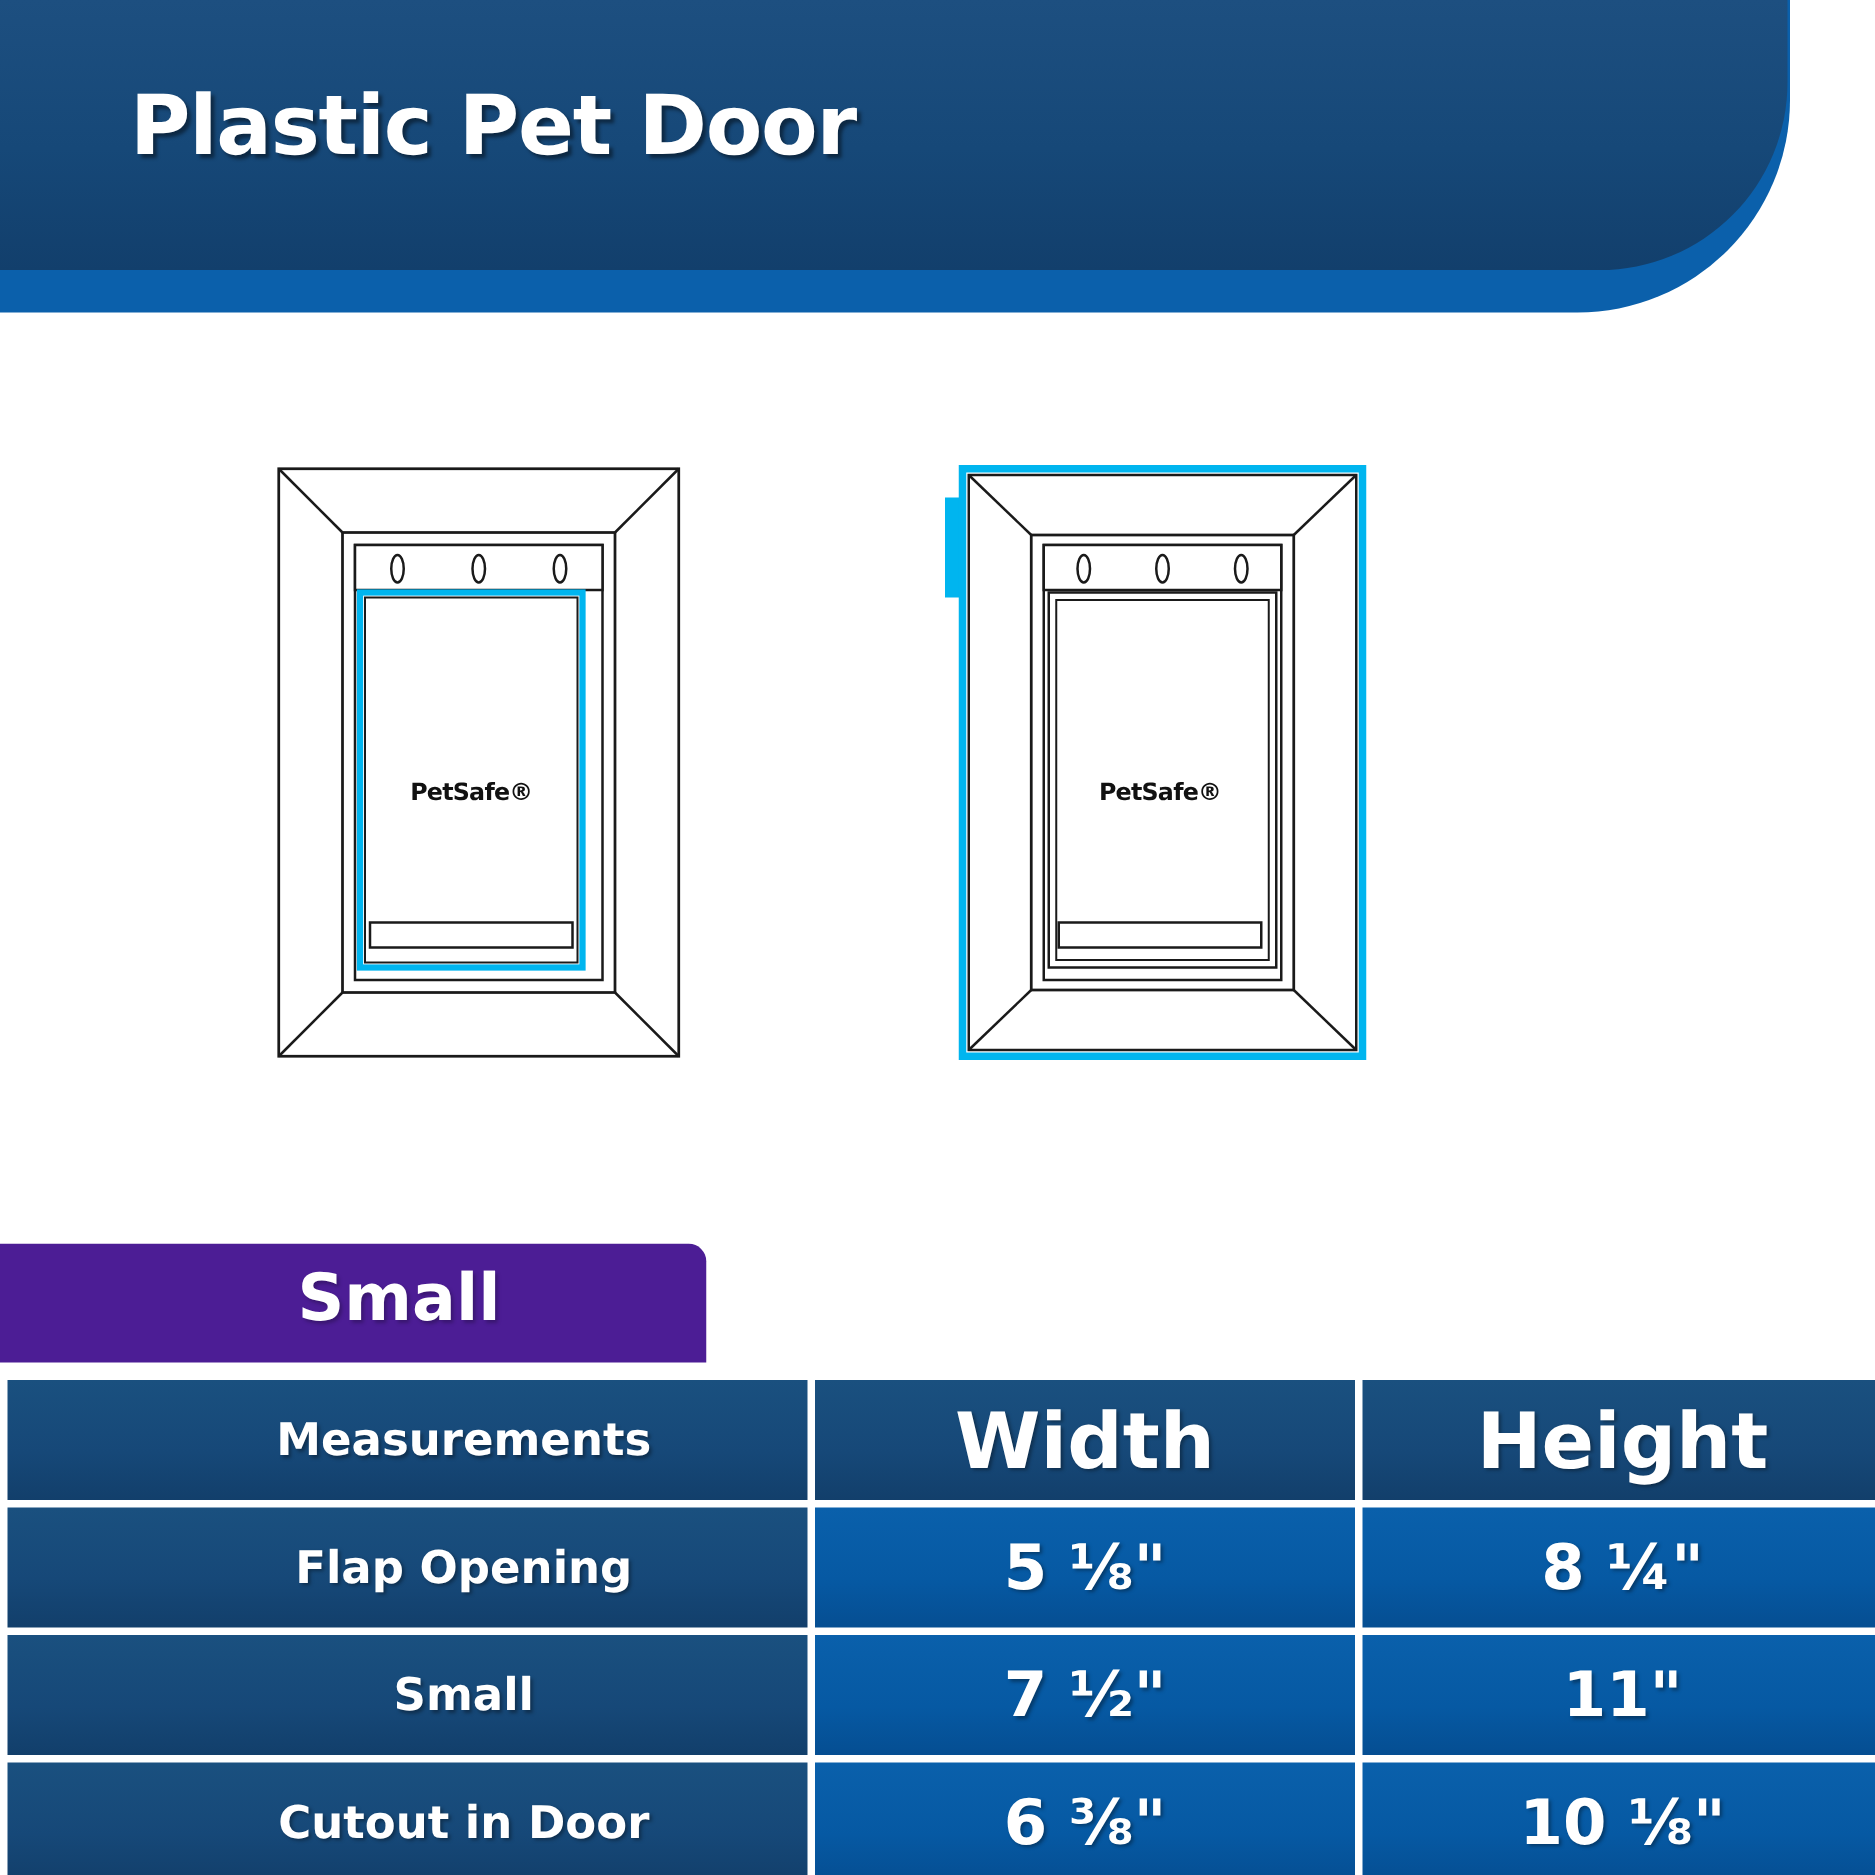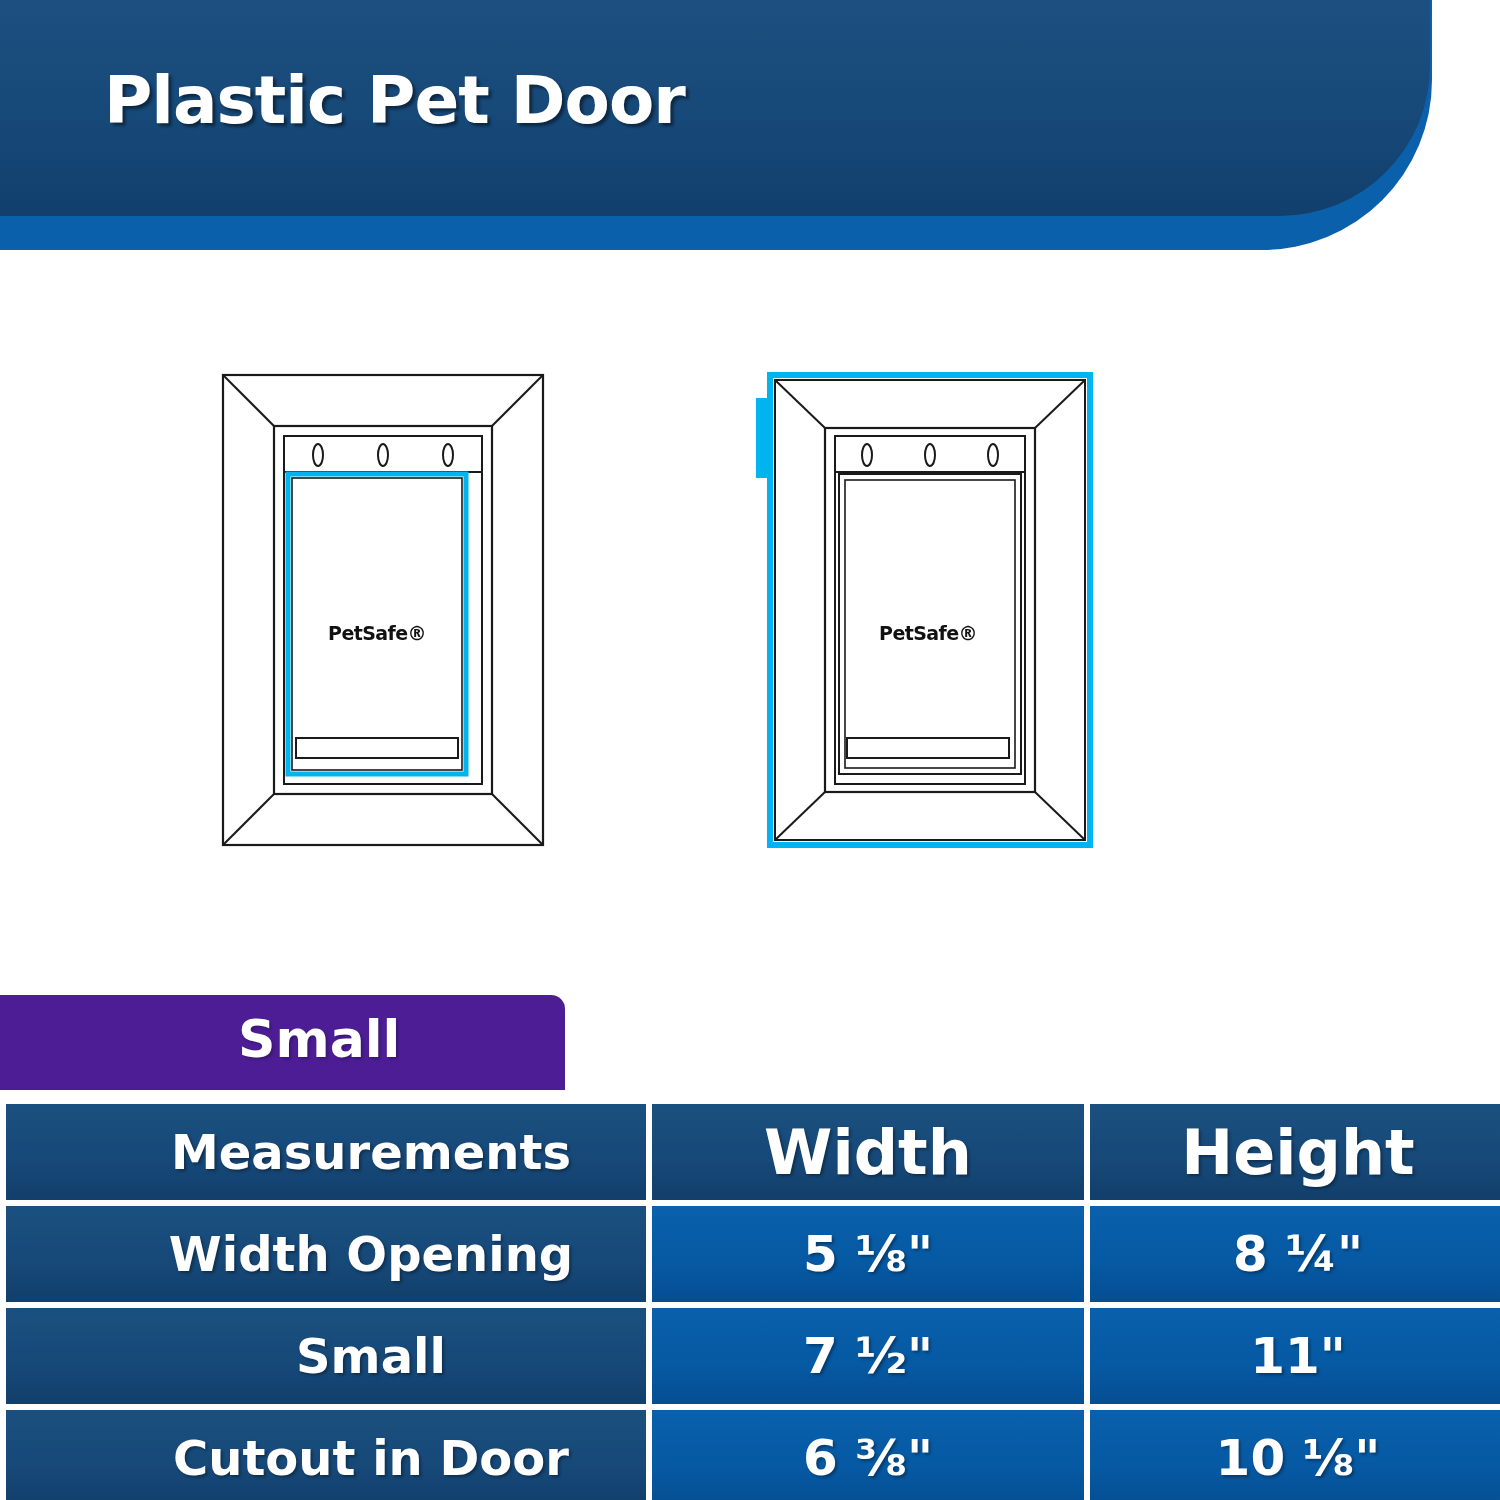--- a/index.html
+++ b/index.html
@@ -138,21 +138,21 @@
     background: linear-gradient(180deg,#1a507f 0%, #164878 60%, #123f6b 100%);
     font-size: 62px;
   }
   .cell-mid {
     background: linear-gradient(180deg,#0a60ab 0%, #0659a3 60%, #054e92 100%);
     font-size: 50px;
   }
   .cell-label {
     text-align: left;
     padding-left: 90px !important;
-    font-size: 48px;
+    font-size: 36px;
   }
   .frac {
     font-size: 50px;
   }
 </style>
 </head>
 <body>
 
 <div class="header-wrap">
   <div class="header-lower"></div>
@@ -236,21 +236,21 @@
   </colgroup>
   <thead>
     <tr>
       <th class="cell-dark cell-label">Measurements</th>
       <th class="cell-dark">Width</th>
       <th class="cell-dark">Height</th>
     </tr>
   </thead>
   <tbody>
     <tr>
-      <td class="cell-dark cell-label">Width Opening</td>
+      <td class="cell-dark cell-label">Flap Opening</td>
       <td class="cell-mid frac">5 ⅛"</td>
       <td class="cell-mid frac">8 ¼"</td>
     </tr>
     <tr>
       <td class="cell-dark cell-label">Small</td>
       <td class="cell-mid frac">7 ½"</td>
       <td class="cell-mid frac">11"</td>
     </tr>
     <tr>
       <td class="cell-dark cell-label">Cutout in Door</td>

